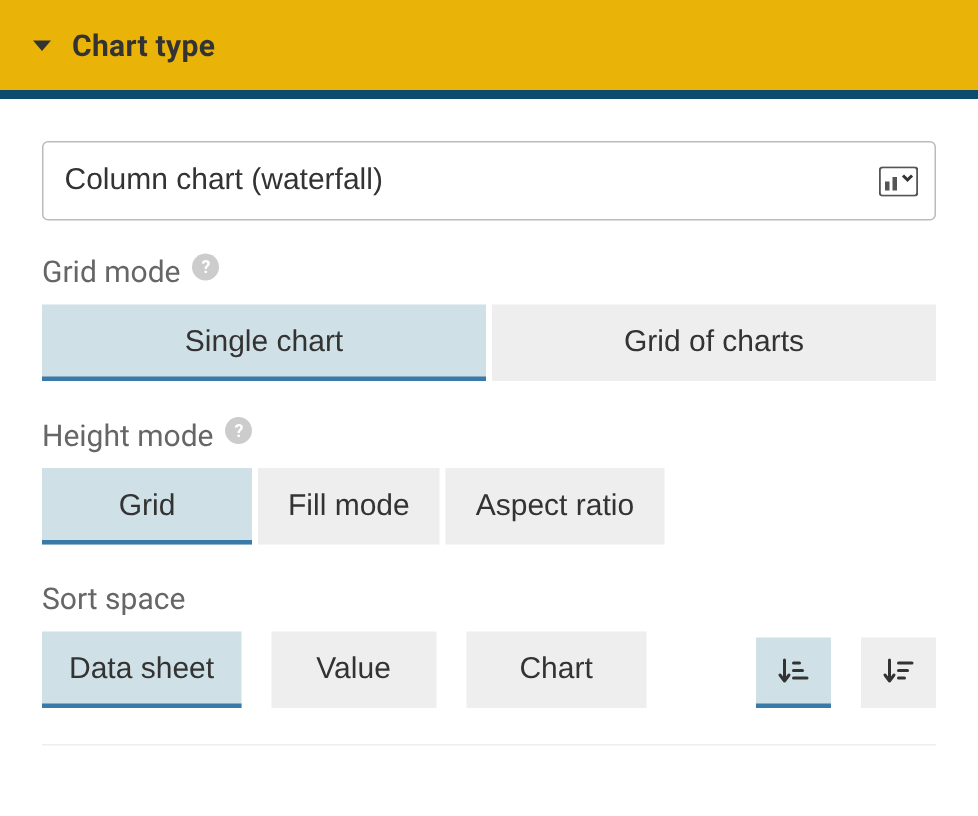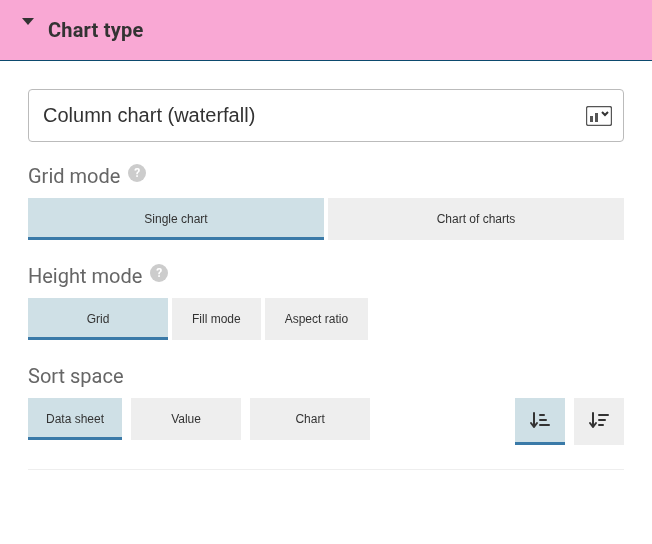--- a/index.html
+++ b/index.html
@@ -9,24 +9,24 @@
     }
     body {
       font-family: -apple-system, BlinkMacSystemFont, "Segoe UI", Roboto, Helvetica, Arial, sans-serif;
       background: #fff;
       width: 652px;
       height: 544px;
       color: #333;
     }
     .section-header {
       display: flex;
-      align-items: flex-start;
+      align-items: center;
       padding: 18px 20px 18px 22px;
-      background: #f9a8d4;
-      border-bottom: 1px solid #0c4a6e;
+      background: #eab308;
+      border-bottom: 6px solid #0c4a6e;
     }
     .caret {
       width: 0;
       height: 0;
       border-left: 6px solid transparent;
       border-right: 6px solid transparent;
       border-top: 7px solid #333;
       margin-right: 14px;
     }
     .section-title {
@@ -92,37 +92,37 @@
       gap: 4px;
       margin-bottom: 24px;
     }
     .seg-group.full {
       width: 100%;
     }
     .seg-btn {
       background: #eeeeee;
       border: none;
       padding: 14px 20px;
-      font-size: 12px;
+      font-size: 20px;
       color: #333;
       cursor: pointer;
       text-align: center;
     }
     .seg-btn.half {
       flex: 1;
     }
     .seg-btn.active {
       background: #cfe0e6;
       border-bottom: 3px solid #3a7aa8;
       padding-bottom: 11px;
     }
     .sort-row {
       display: flex;
-      align-items: flex-start;
-      gap: 9px;
+      align-items: flex-end;
+      gap: 20px;
       margin-bottom: 24px;
     }
     .sort-row .seg-btn {
       padding-left: 18px;
       padding-right: 18px;
     }
     .icon-btn {
       background: #eeeeee;
       border: none;
       padding: 12px 14px;
@@ -165,21 +165,21 @@
       </svg>
     </span>
   </div>
 
   <div class="field-label-row">
     <span class="field-label">Grid mode</span>
     <span class="help-icon">?</span>
   </div>
   <div class="seg-group full">
     <button class="seg-btn half active">Single chart</button>
-    <button class="seg-btn half">Chart of charts</button>
+    <button class="seg-btn half">Grid of charts</button>
   </div>
 
   <div class="field-label-row">
     <span class="field-label">Height mode</span>
     <span class="help-icon">?</span>
   </div>
   <div class="seg-group">
     <button class="seg-btn active" style="min-width:140px">Grid</button>
     <button class="seg-btn">Fill mode</button>
     <button class="seg-btn">Aspect ratio</button>

